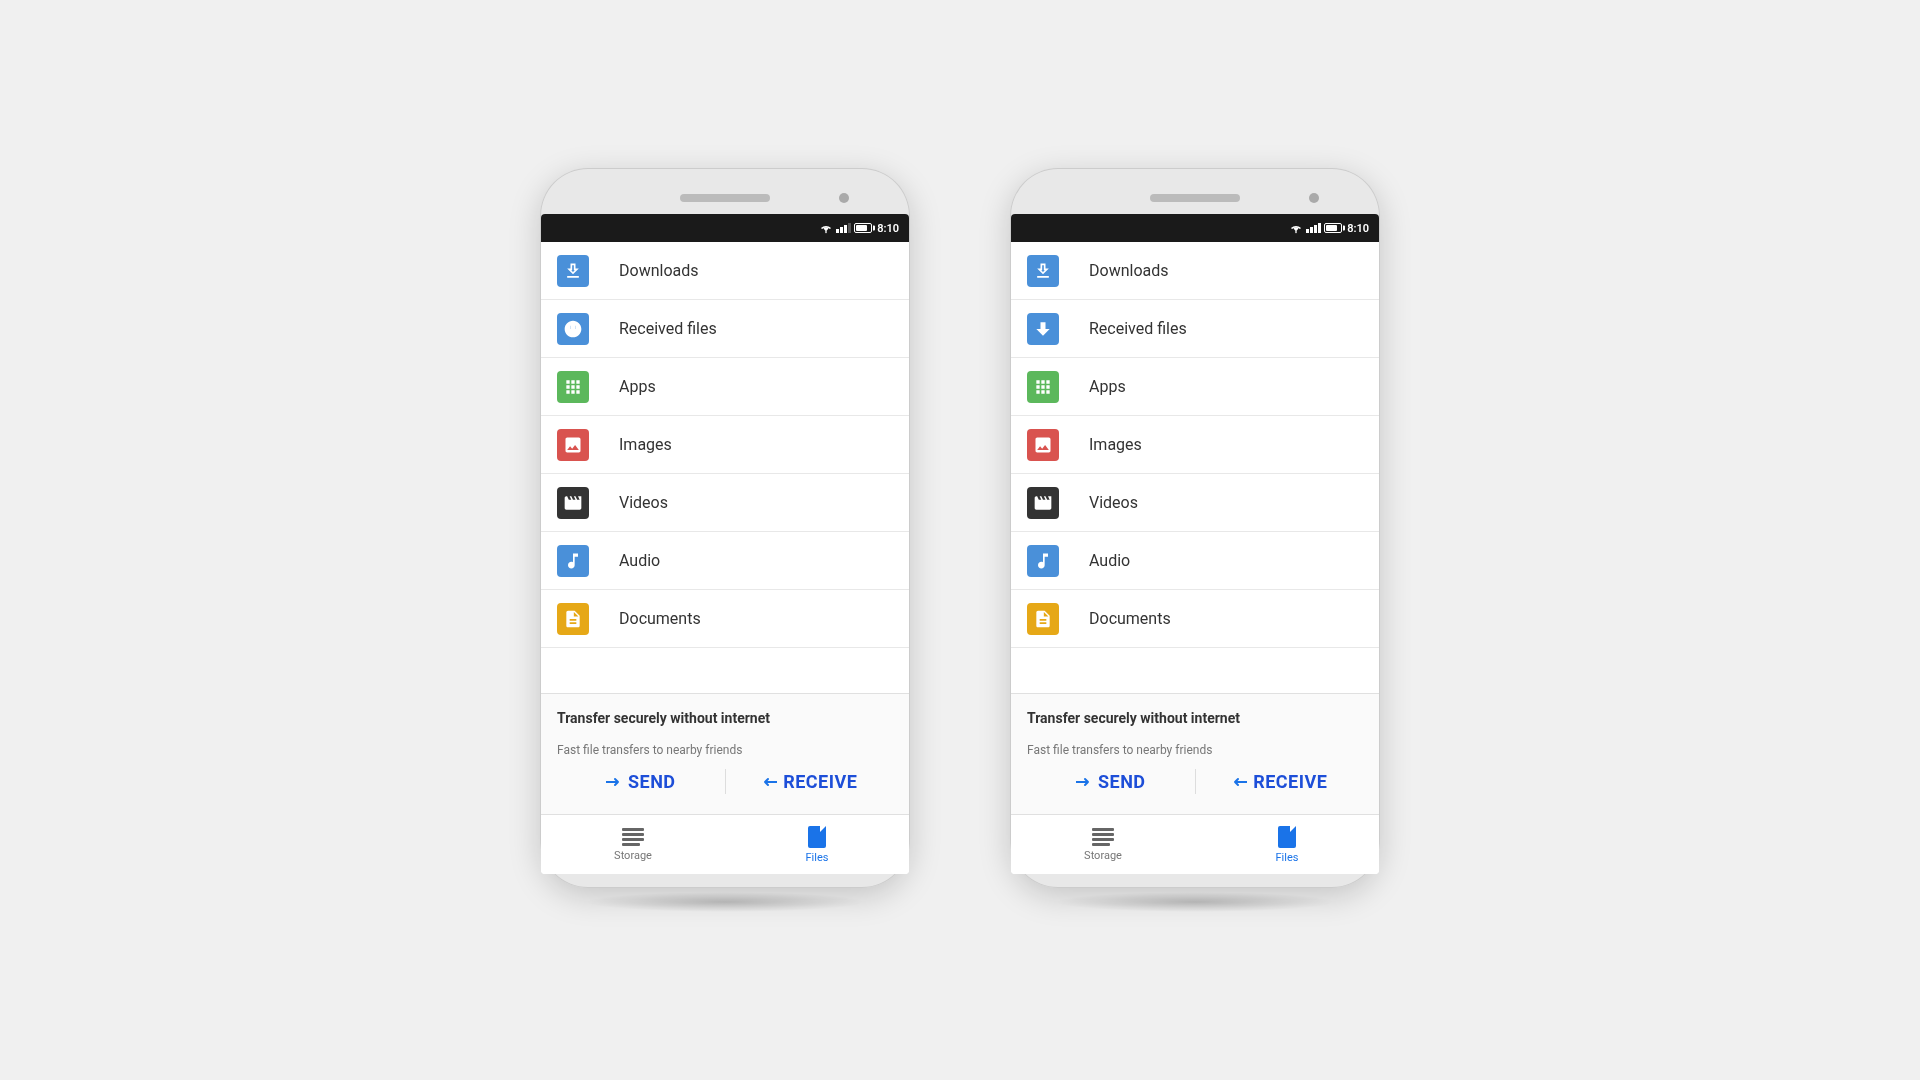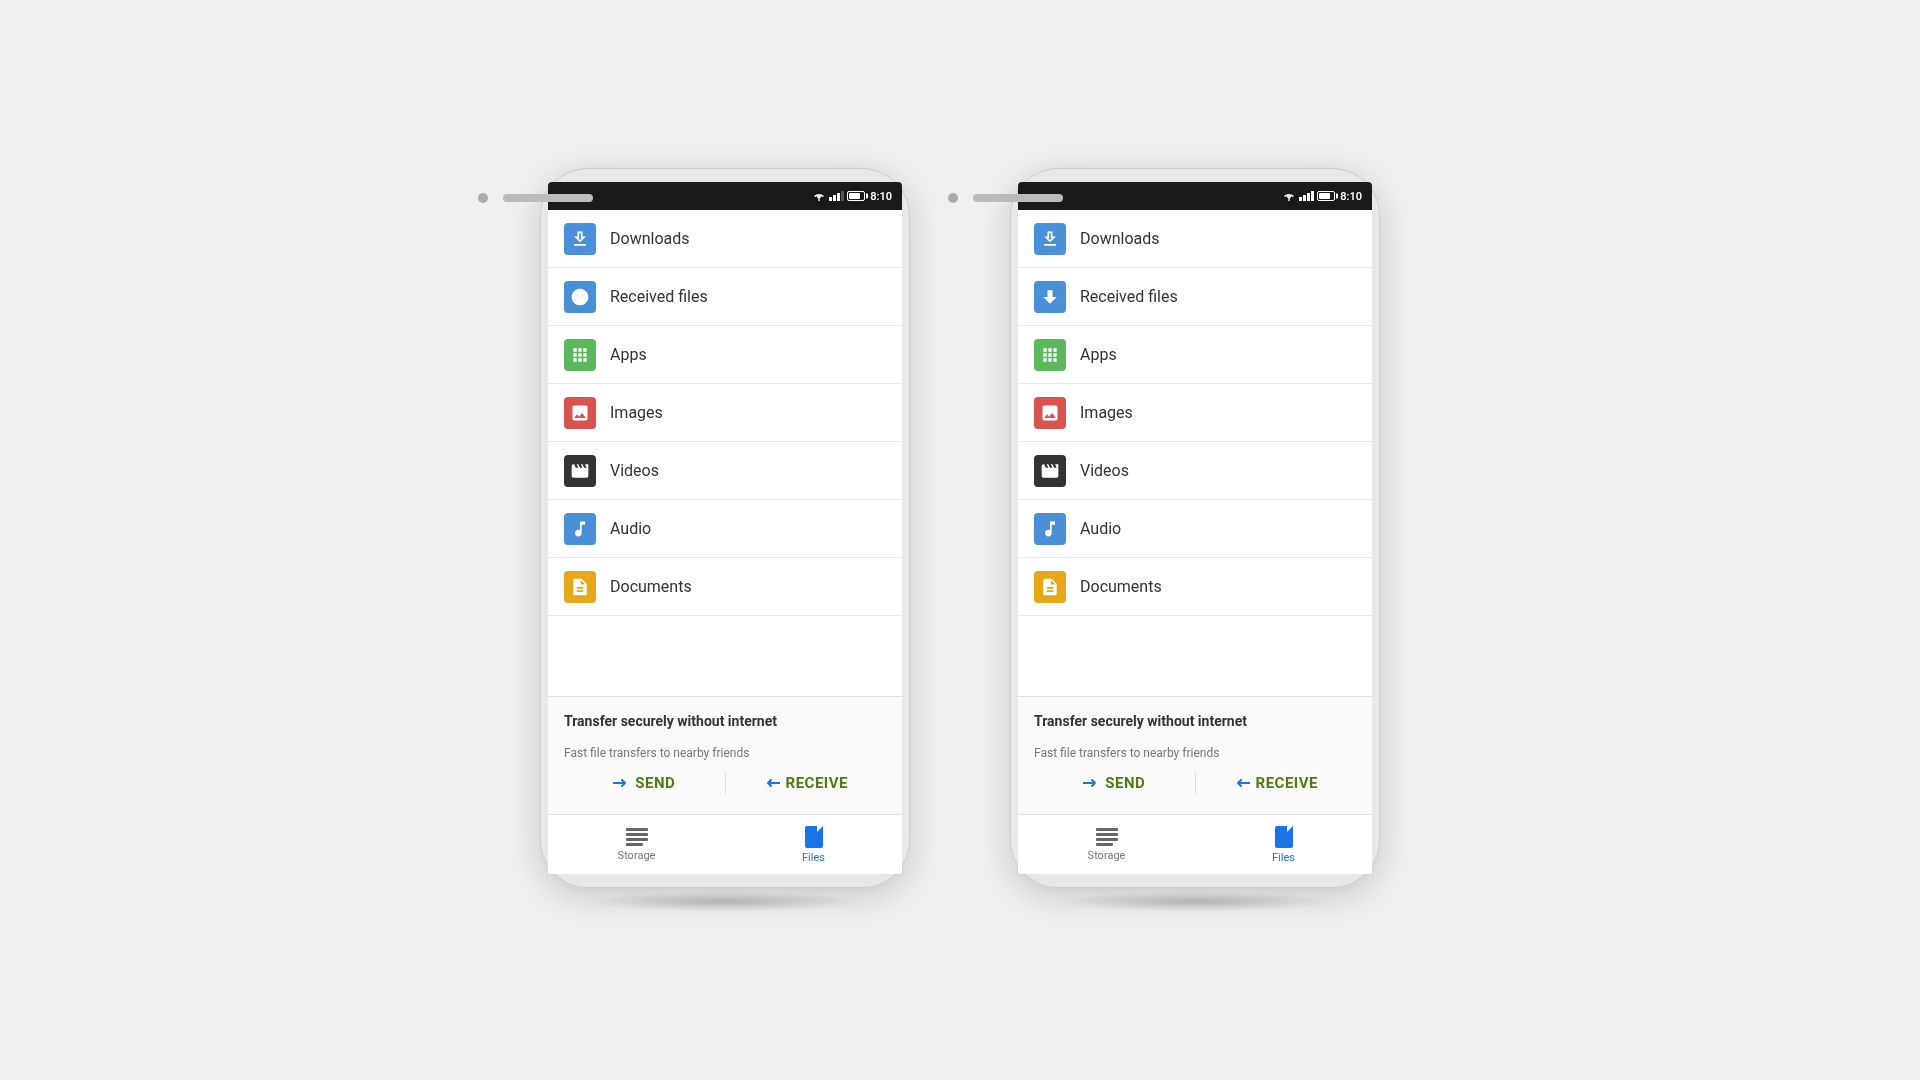--- a/index.html
+++ b/index.html
@@ -20,25 +20,25 @@
       display: flex;
       flex-direction: column;
       align-items: center;
     }
 
     .phone {
       width: 370px;
       height: 720px;
       background: #e8e8e8;
       border-radius: 48px;
-      padding: 14px 8px;
+      padding: 14px 1px;
       box-shadow: 0 8px 32px rgba(0,0,0,0.18), inset 0 0 0 1px #ccc;
       position: relative;
       display: flex;
-      flex-direction: row;
+      flex-direction: column;
     }
 
     .phone-top {
       display: flex;
       justify-content: center;
       align-items: center;
       height: 32px;
       position: relative;
       flex-shrink: 0;
     }
@@ -146,21 +146,21 @@
       background: #fff;
     }
 
     .menu-item {
       display: flex;
       align-items: center;
       padding: 0 16px;
       height: 58px;
       border-bottom: 1px solid #e8e8e8;
       cursor: pointer;
-      gap: 14px;
+      gap: 30px;
     }
 
     .menu-icon {
       width: 32px;
       height: 32px;
       border-radius: 4px;
       display: flex;
       align-items: center;
       justify-content: center;
       flex-shrink: 0;
@@ -205,22 +205,22 @@
       display: flex;
       gap: 0;
     }
 
     .transfer-btn {
       flex: 1;
       display: flex;
       align-items: center;
       justify-content: center;
       gap: 6px;
-      color: #4d7c0f;
-      font-size: 15px;
+      color: #1d4ed8;
+      font-size: 18px;
       font-weight: 700;
       letter-spacing: 0.5px;
       cursor: pointer;
       padding: 6px 0;
       text-transform: uppercase;
     }
 
     .transfer-btn-divider {
       width: 1px;
       background: #ddd;

